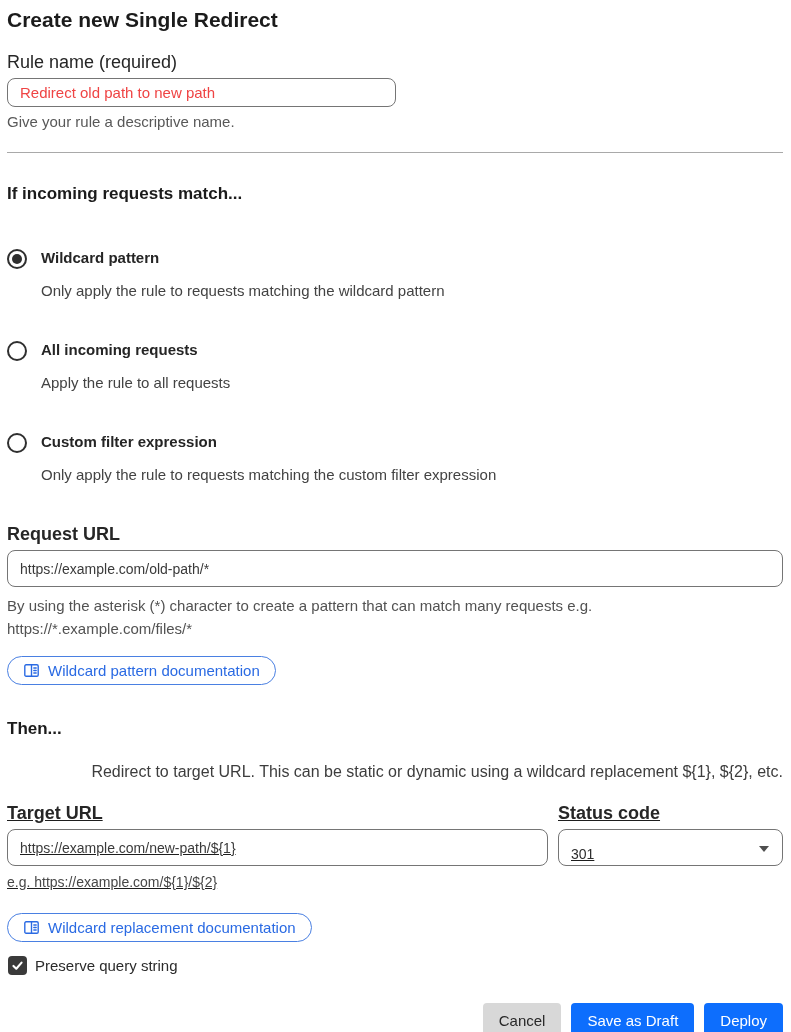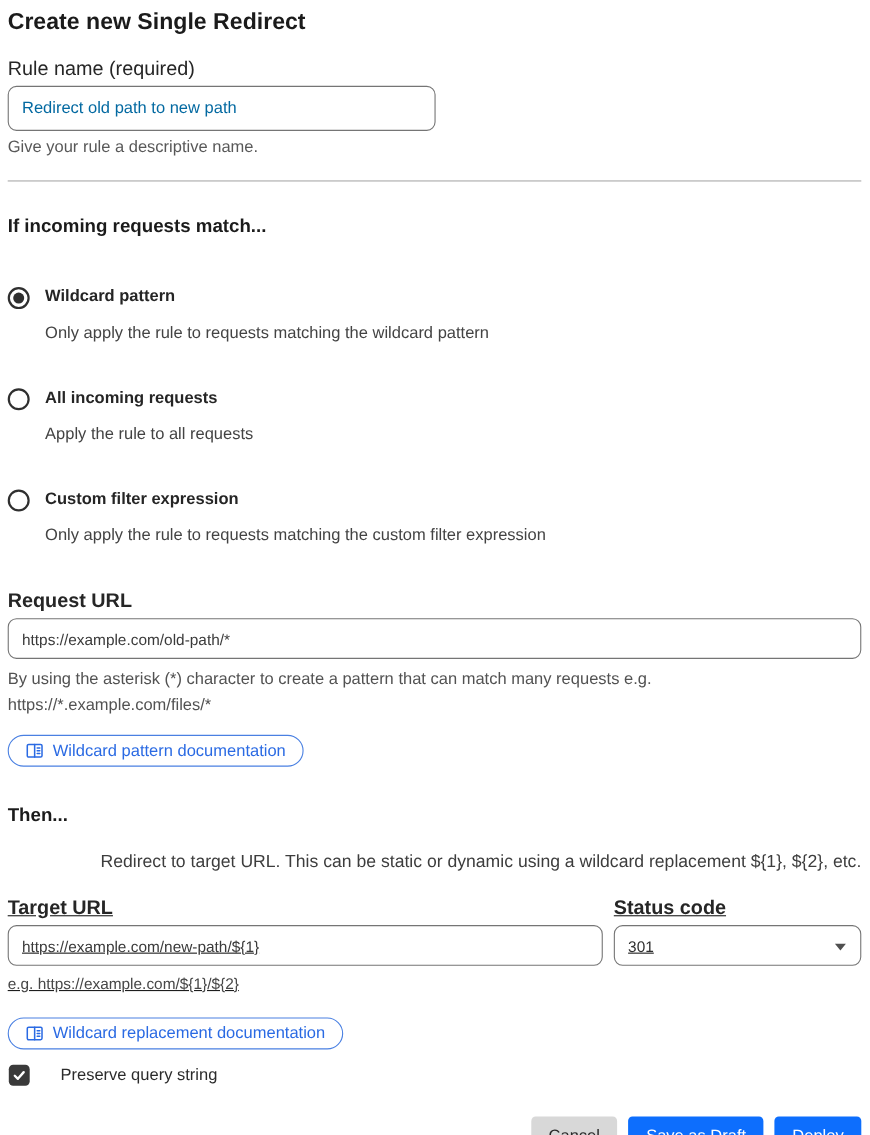--- a/index.html
+++ b/index.html
@@ -14,28 +14,28 @@
   }
   .page-title {
     font-size: 21px; font-weight: 700; line-height: 24px;
     margin: 0; color: #1b1b1b;
   }
   .field-label { margin-top: 22px; font-size: 18px; line-height: 17px; color: #262626; }
   .field-label.semibold { font-weight: 600; }
   .text-input {
     display: block;
     margin-top: 7px;
-    height: 41px;
+    height: 29px;
     width: 389px;
     border: 1px solid #757575;
     border-radius: 8px;
     padding: 0 12px;
     font-family: "Liberation Sans", sans-serif;
     font-size: 15px;
-    color: #0369a1;
+    color: #ef4444;
     background: #fff;
     outline: none;
   }
   .text-input.url { height: 37px; width: 100%; font-size: 14px; color: #3a3a3a; }
   .helper-text { margin-top: 6px; font-size: 15px; line-height: 18px; color: #585858; }
   .divider { margin-top: 21px; border: none; border-top: 1px solid #a9a9a9; height: 0; }
   .section-heading { margin-top: 30px; font-size: 17px; font-weight: 700; line-height: 21px; color: #1b1b1b; }
   .radio-group { margin-top: 44px; }
   .radio-row { display: flex; gap: 14px; margin-bottom: 40px; }
   .radio-row:last-child { margin-bottom: 0; }
@@ -79,37 +79,37 @@
   .then-desc { margin-top: 23px; font-size: 16px; line-height: 19px; color: #3d3d3d; text-align: right; }
   .target-row { margin-top: 24px; display: flex; gap: 10px; text-decoration: underline; }
   .target-col { flex: 1 1 auto; }
   .status-col { flex: 0 0 225px; width: 225px; }
   .target-row .field-label { margin-top: 0; }
   .select-box {
     margin-top: 7px;
     height: 37px;
     border: 1px solid #757575;
     border-radius: 8px;
-    padding: 0 12px;
-    display: flex; align-items: center;
+    padding: 16px 12px;
+    display: flex; align-items: flex-start;
     font-size: 14px; color: #2e2e2e;
     position: relative;
     cursor: pointer;
     background: #fff;
   }
   .select-caret {
     position: absolute; right: 13px; top: 50%; margin-top: -2px;
     width: 0; height: 0;
     border-left: 5px solid transparent;
     border-right: 5px solid transparent;
     border-top: 6px solid #4f4f4f;
   }
   .eg-helper { margin-top: 8px; font-size: 14px; line-height: 17px; color: #474747; }
   .pill-2 { margin-top: 22px; }
-  .check-row { margin-top: 14px; display: flex; align-items: center; gap: 28px; }
+  .check-row { margin-top: 14px; display: flex; align-items: center; gap: 8px; }
   .checkbox {
     width: 19px; height: 19px;
     background: #3a3a3a;
     border-radius: 4px;
     display: flex; align-items: center; justify-content: center;
     cursor: pointer;
     margin-left: 1px;
   }
   .check-label { font-size: 15px; color: #2b2b2b; }
   .actions-row { margin-top: 28px; display: flex; justify-content: flex-end; gap: 10px; }

